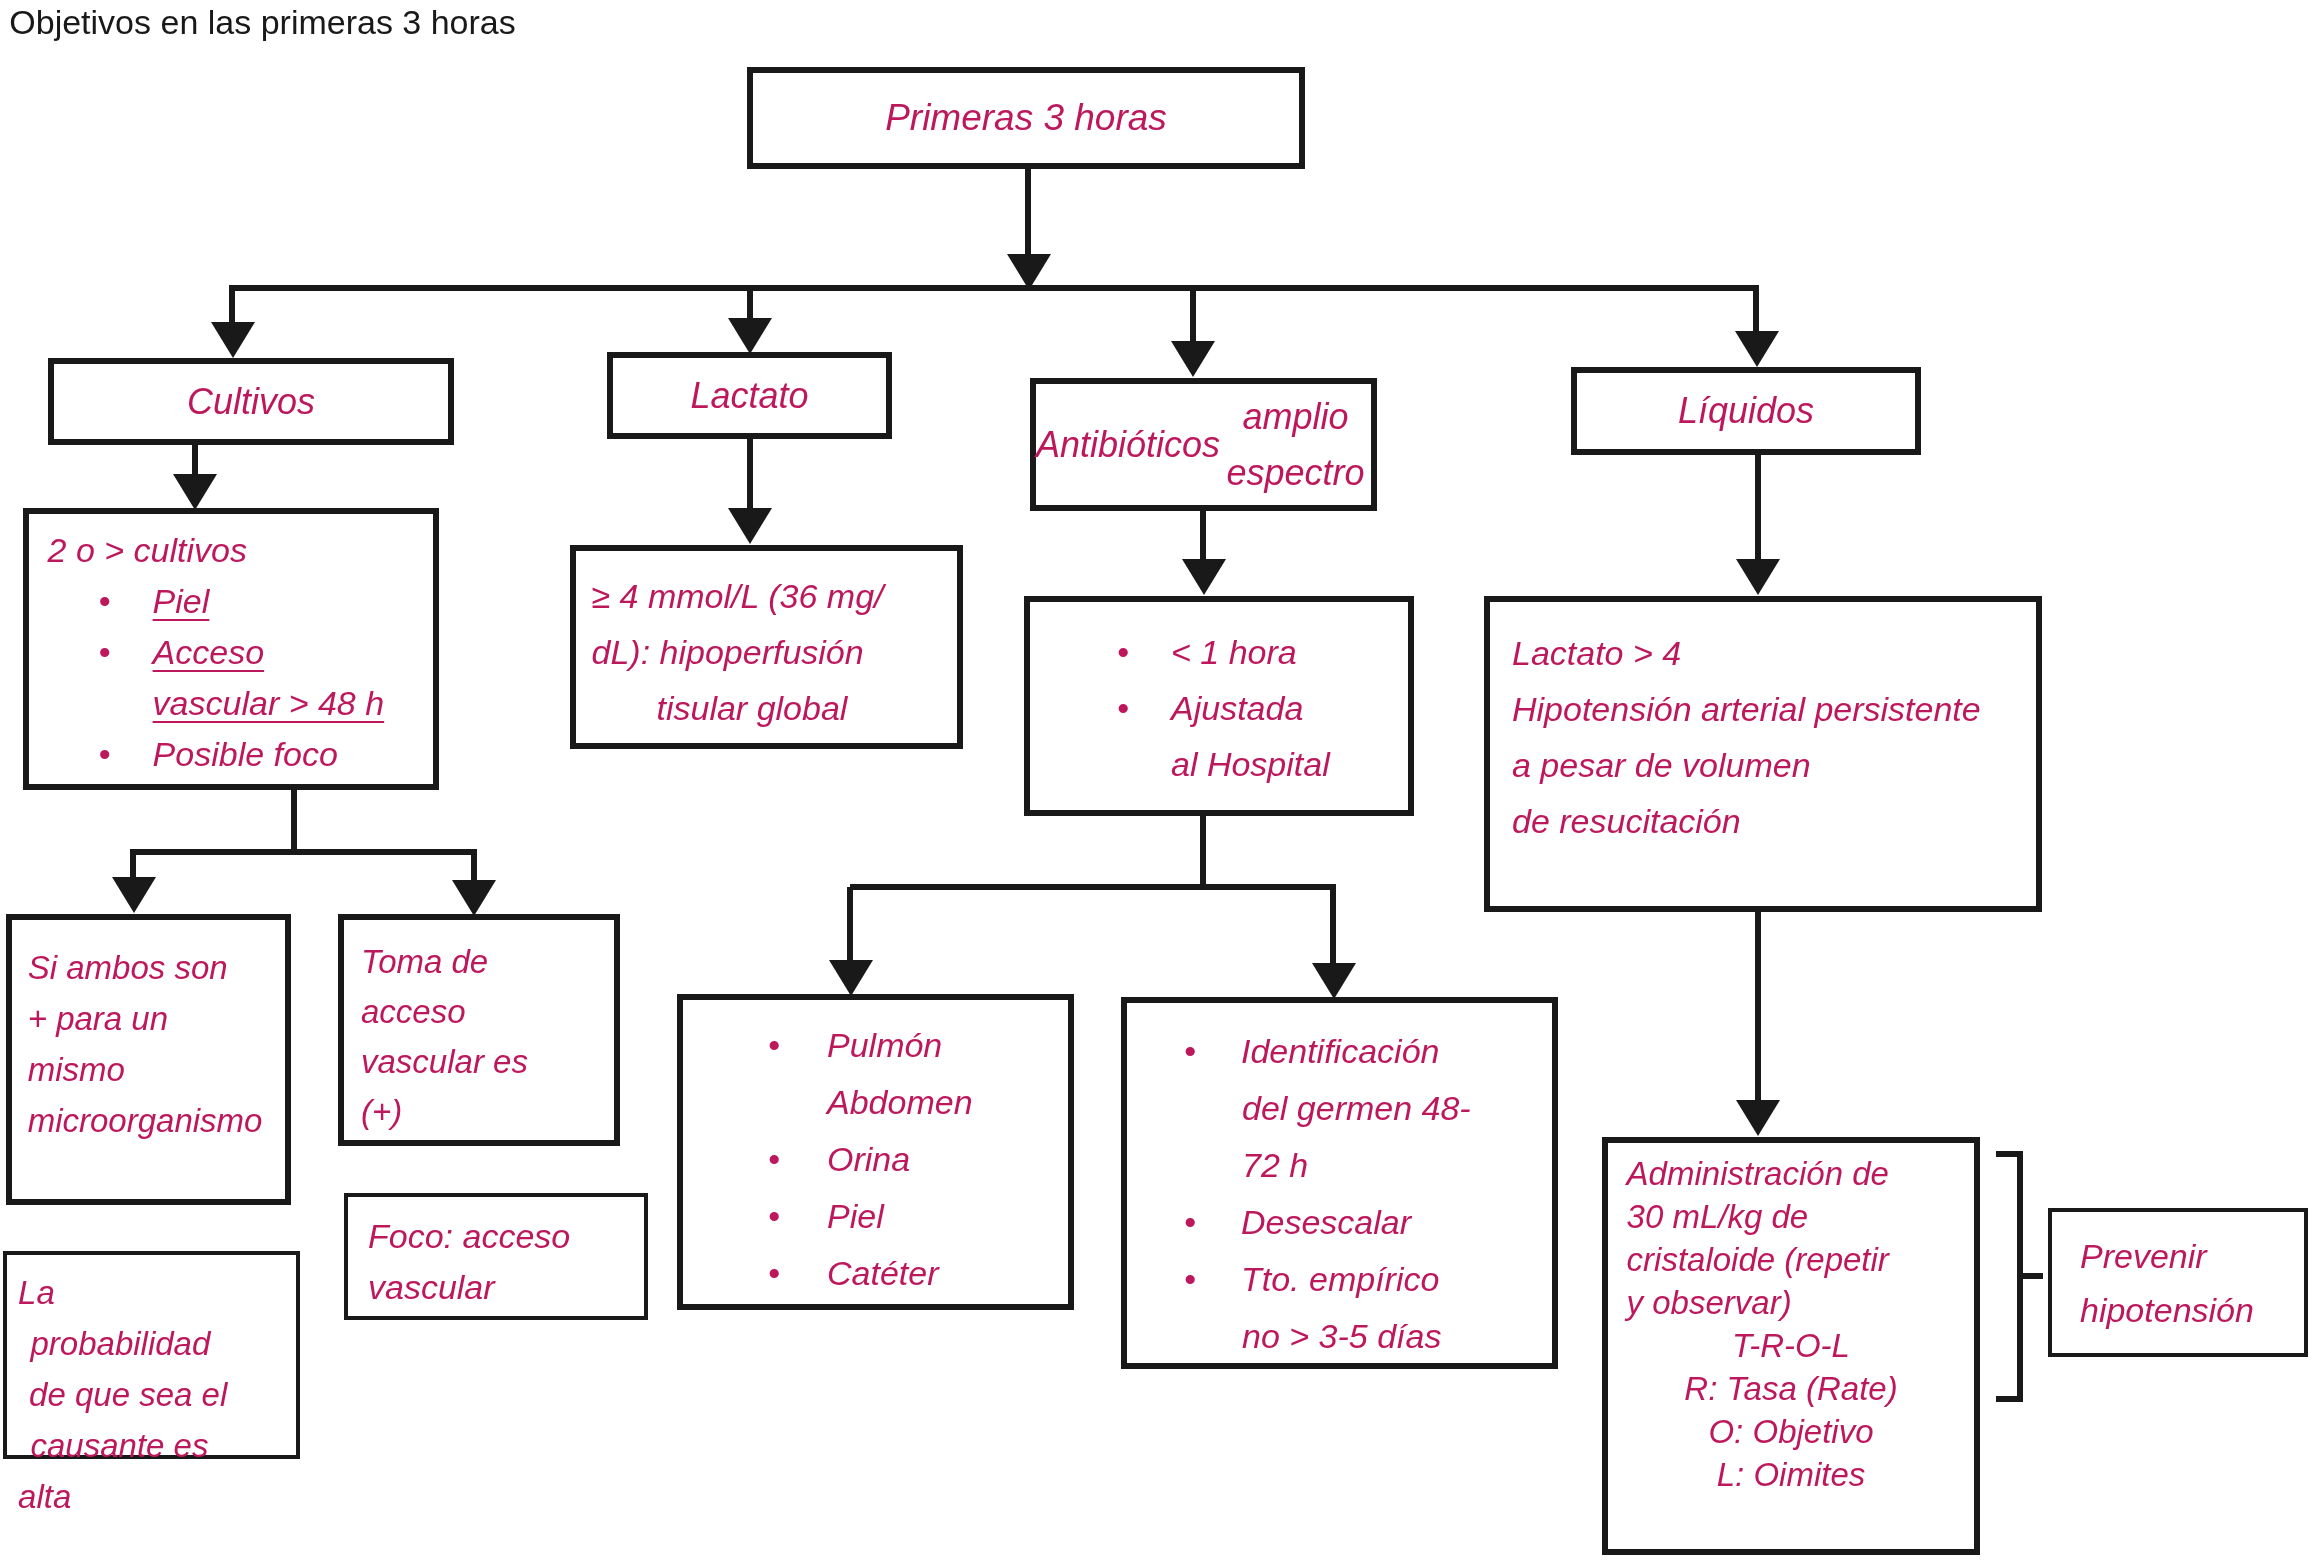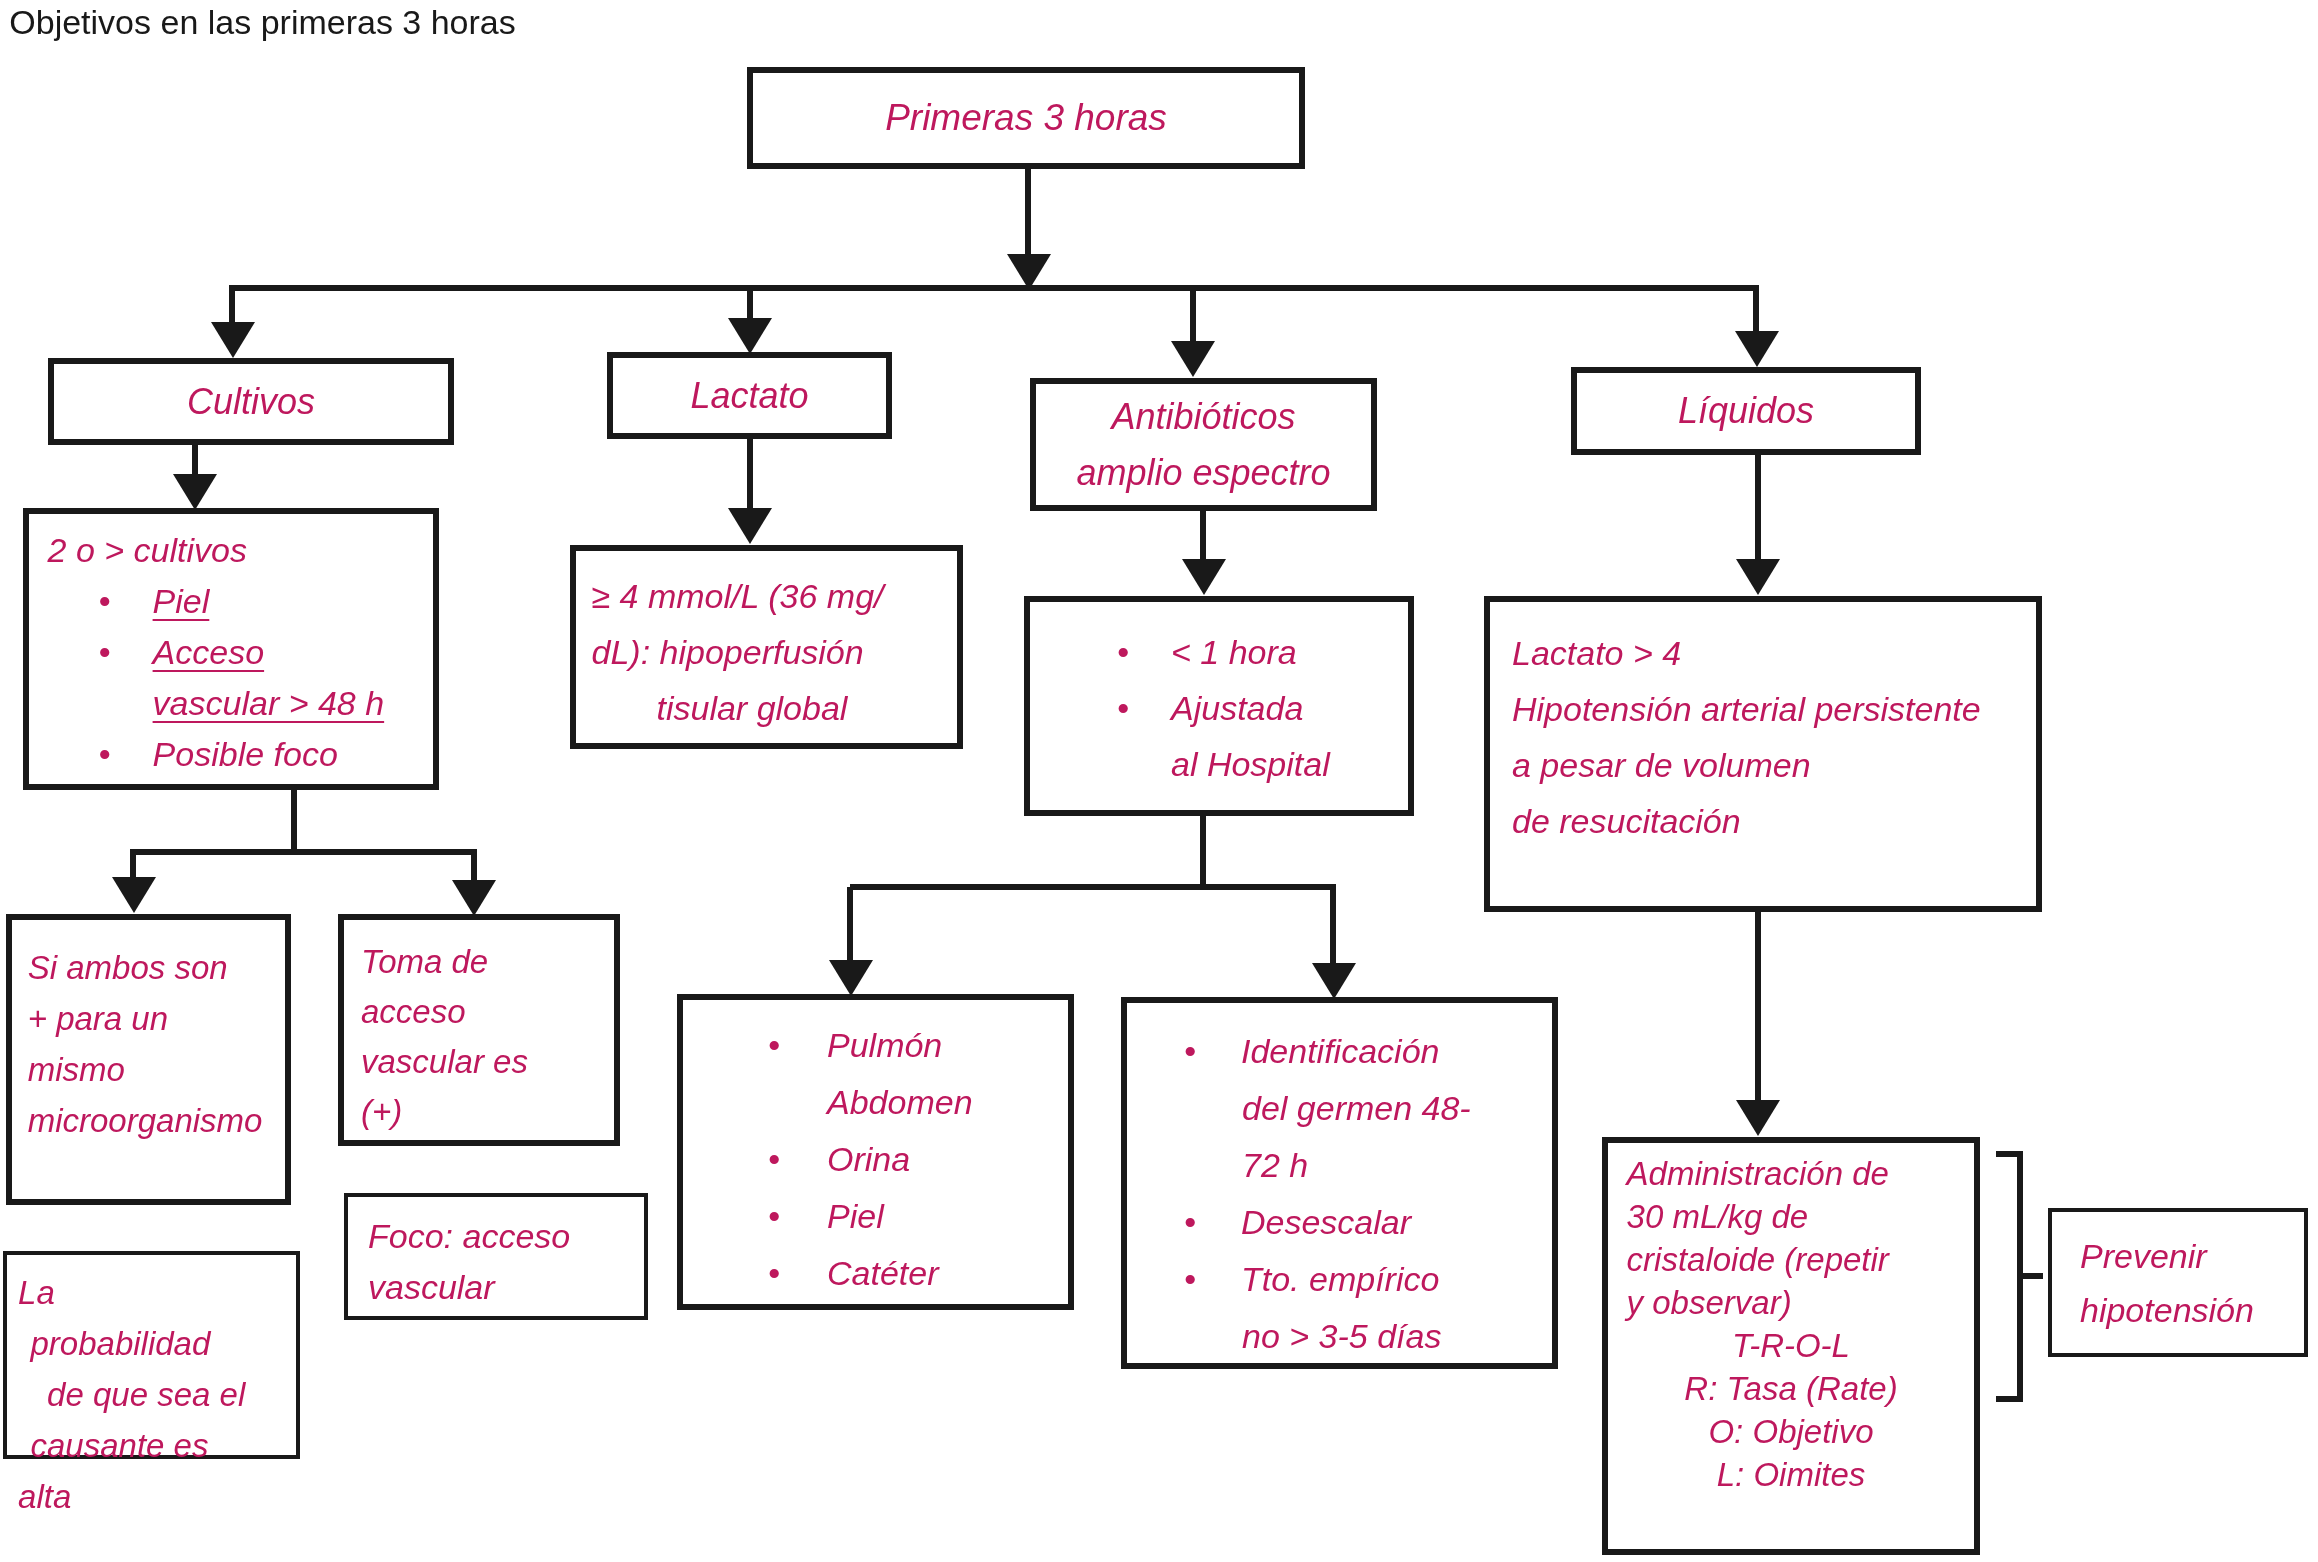--- a/index.html
+++ b/index.html
@@ -73,21 +73,21 @@
   <div class="ah" style="left:1735px;top:331px"></div>
 
   <div class="box center" style="left:48px;top:358px;width:406px;height:87px;font-size:36px">
     <span>Cultivos</span>
   </div>
 
   <div class="box center" style="left:607px;top:352px;width:285px;height:87px;font-size:36px">
     <span>Lactato</span>
   </div>
 
-  <div class="box center" style="left:1030px;top:378px;width:347px;height:133px;font-size:36px;line-height:56px;flex-direction:column">
+  <div class="box center" style="left:1030px;top:378px;width:347px;height:133px;font-size:36px;line-height:56px;flex-direction:row">
     <div>Antibióticos</div>
     <div>amplio espectro</div>
   </div>
 
   <div class="box center" style="left:1571px;top:367px;width:350px;height:88px;font-size:36px">
     <span>Líquidos</span>
   </div>
 
   <div class="vl" style="left:192px;top:445px;height:34px"></div>
   <div class="ah" style="left:173px;top:474px"></div>
@@ -133,21 +133,21 @@
   </div>
 
   <div class="box thin" style="left:344px;top:1193px;width:304px;height:127px;font-size:34px;line-height:51px;padding:14px 0 0 20px">
     <div>Foco: acceso</div>
     <div>vascular</div>
   </div>
 
   <div class="box thin" style="left:3.1px;top:1251px;width:297px;height:208px;font-size:33px;line-height:51px;padding:12.4px 0 0 11px">
     <div>La</div>
     <div style="margin-left:12.4px">probabilidad</div>
-    <div style="margin-left:29px">de que sea el</div>
+    <div style="margin-left:11px">de que sea el</div>
     <div style="margin-left:12.4px">causante es</div>
     <div>alta</div>
   </div>
 
   <div class="vl" style="left:747px;top:438px;height:74px"></div>
   <div class="ah" style="left:728px;top:508px"></div>
 
   <div class="box" style="left:570px;top:545px;width:393px;height:204px;font-size:34px;line-height:56px;padding:17px 0 0 15.5px">
     <div>≥ 4 mmol/L (36 mg/</div>
     <div>dL): hipoperfusión</div>

